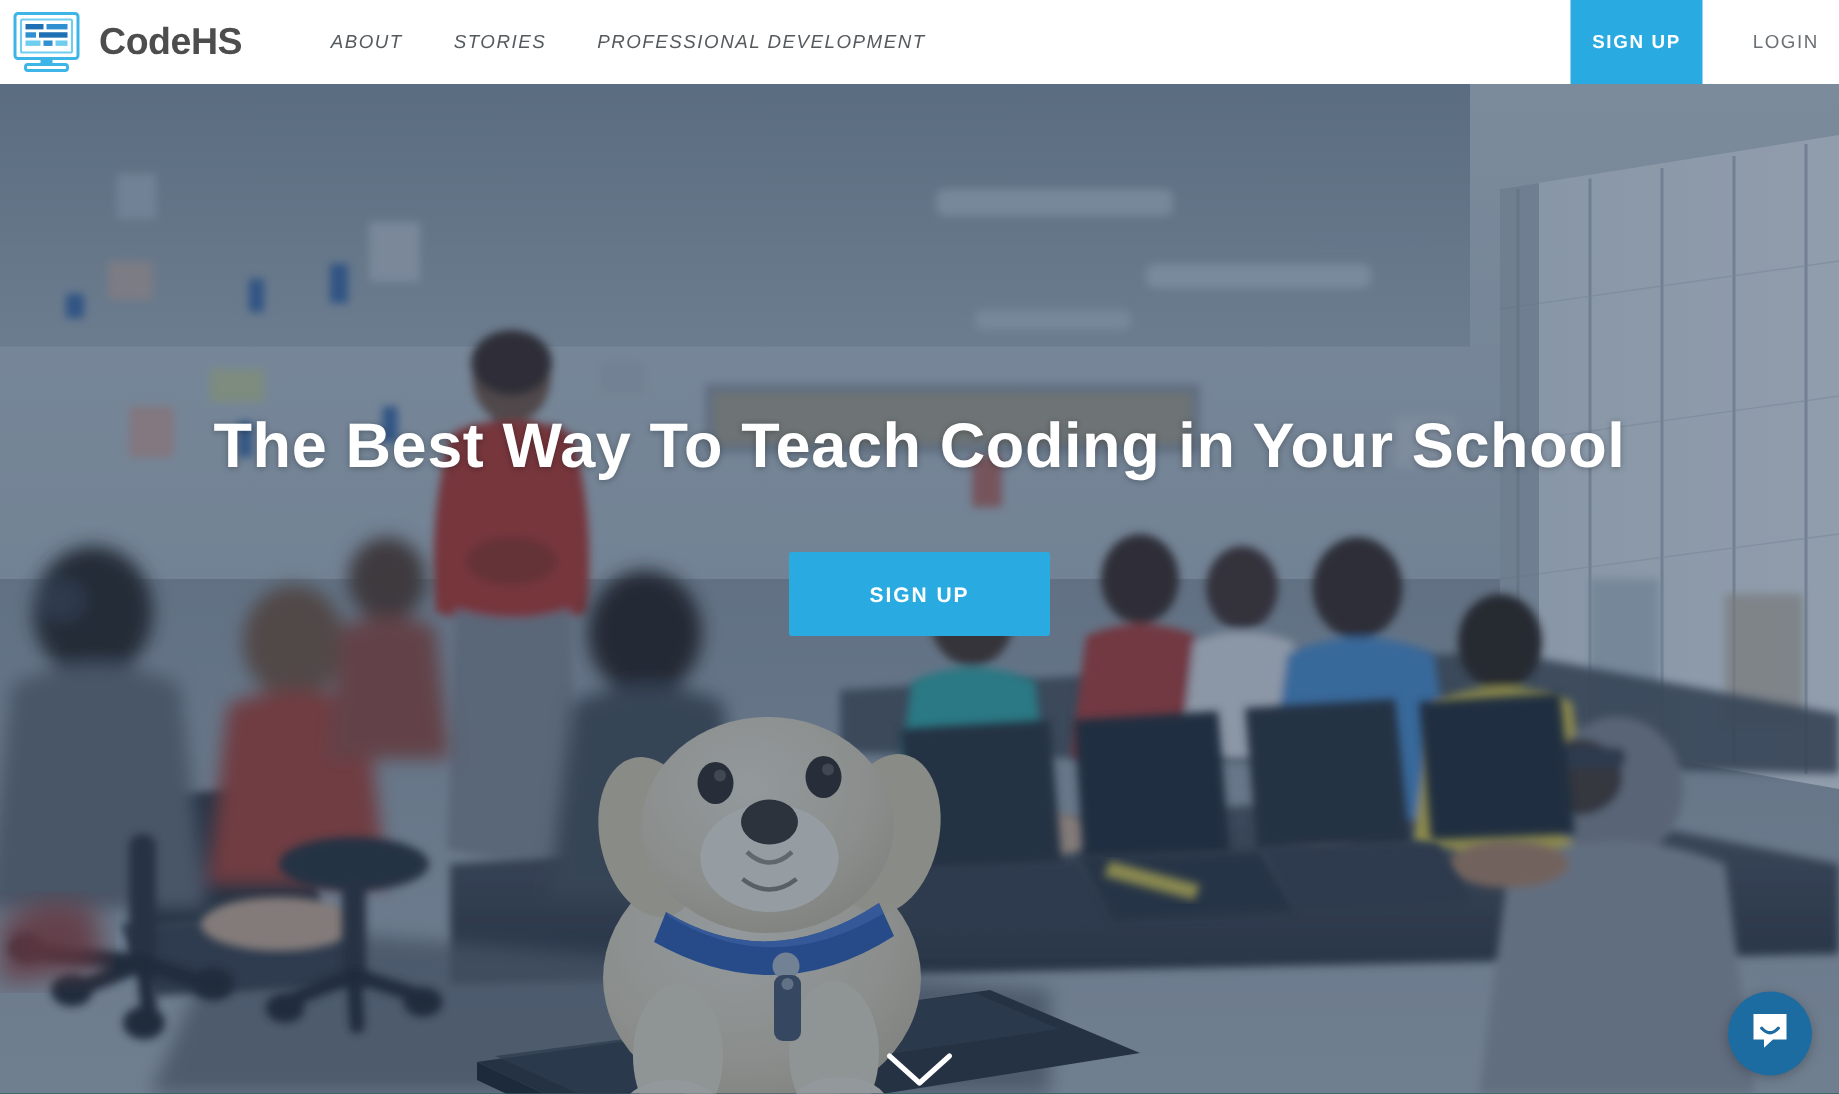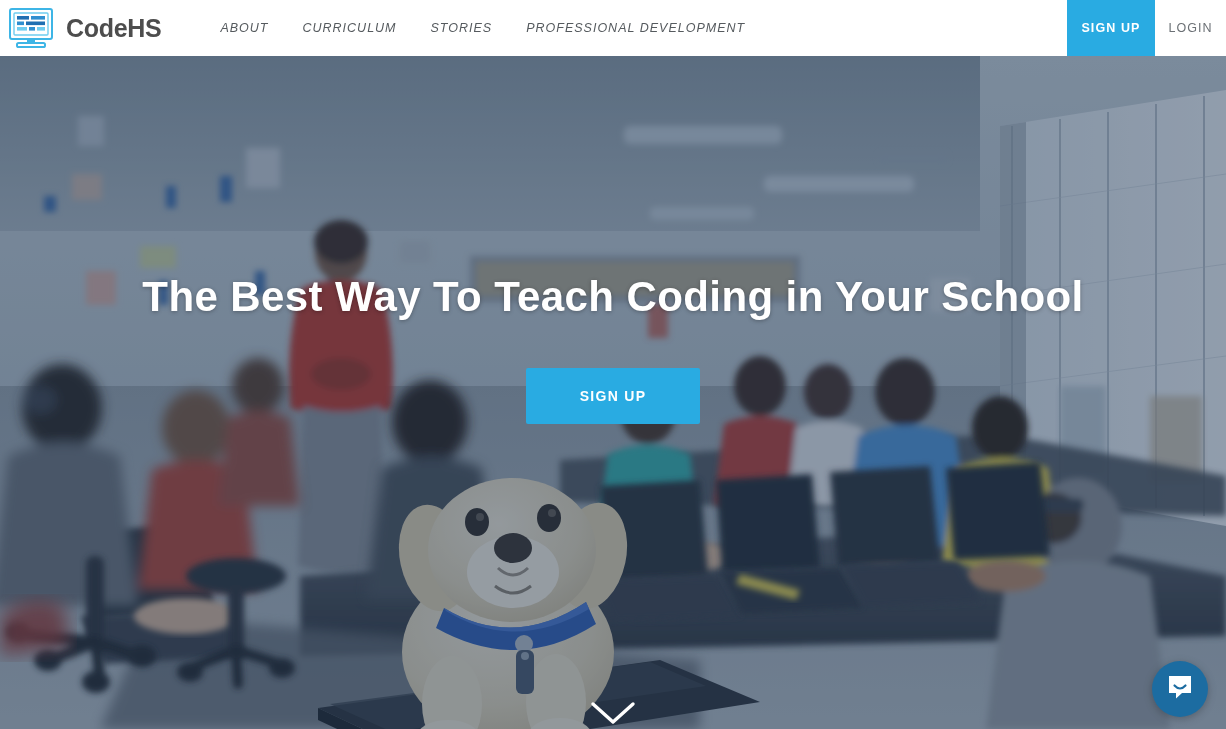--- a/index.html
+++ b/index.html
@@ -44,21 +44,21 @@
   }
   .nav-signup{
     background:#29abe2; color:#ffffff;
     font-size:12.5px; font-weight:bold; letter-spacing:1.1px;
     display:flex; align-items:center; justify-content:center;
     width:88px; text-decoration:none; cursor:pointer;
   }
   .nav-login{
     color:#6b7075; font-size:12.5px; letter-spacing:1.0px;
     display:flex; align-items:center; justify-content:center;
-    width:71px; text-decoration:none; cursor:pointer;
+    width:71px; text-decoration:none; cursor:pointer;margin-left:20px;
   }
 
   
   .hero{
     position:absolute; top:56px; left:0;
     width:1226px; height:717px;
     overflow:hidden;
     background:#15803d;
   }
   .hero-photo{ position:absolute; inset:0; }
@@ -122,21 +122,20 @@
         <rect x="29" y="20" width="8" height="3.6" fill="#6fcdf0"></rect>
         <rect x="19" y="32" width="8" height="4" fill="#3db5e6"></rect>
         <rect x="9" y="36" width="28" height="4" rx="1.6" fill="none" stroke="#3db5e6" stroke-width="2"></rect>
       </svg>
     </span>
     <span class="brand-name">CodeHS</span>
   </a>
 
   <nav class="nav-links">
     <a class="nav-link" href="#">ABOUT</a>
-    <a class="nav-link" href="#">CURRICULUM</a>
     <a class="nav-link" href="#">STORIES</a>
     <a class="nav-link" href="#">PROFESSIONAL DEVELOPMENT</a>
   </nav>
 
   <div class="nav-right">
     <a class="nav-signup" href="#">SIGN UP</a>
     <a class="nav-login" href="#">LOGIN</a>
   </div>
 </div>
 

